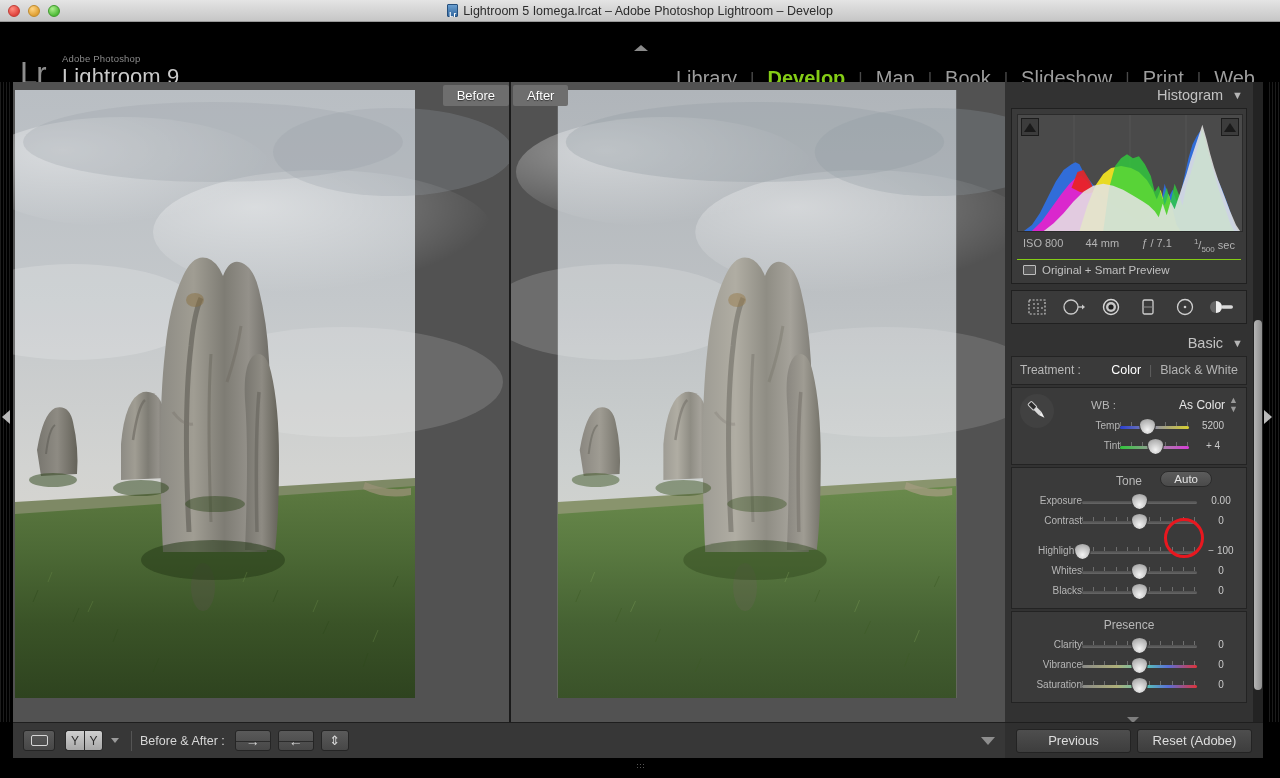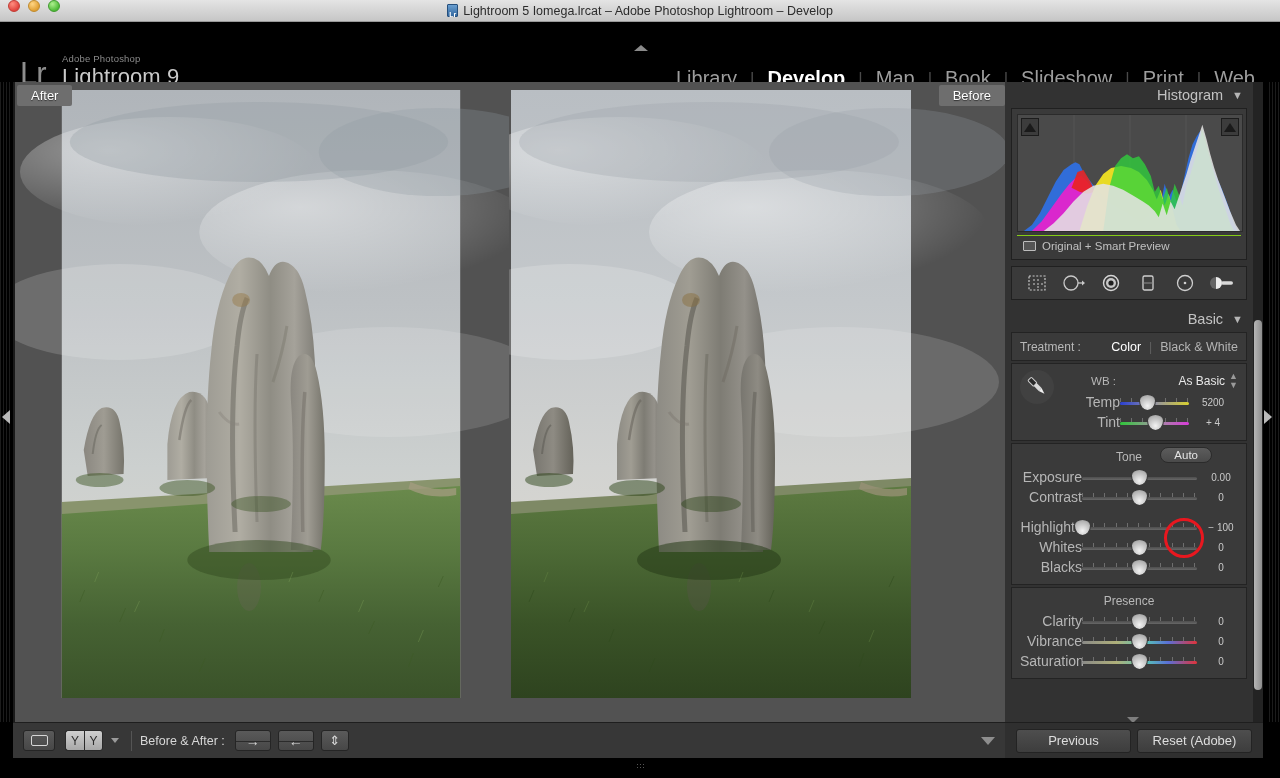--- a/index.html
+++ b/index.html
@@ -9,21 +9,21 @@
     font-family: "Liberation Sans", sans-serif;
     -webkit-font-smoothing: antialiased;
   }
   #app { position: relative; width: 1280px; height: 778px; background:#000; }
 
   
   .titlebar {
     position:absolute; left:0; top:0; width:1280px; height:22px;
     background: linear-gradient(#e4e4e4,#c6c6c6);
     border-bottom:1px solid #999;
-    display:flex; align-items:flex-start;
+    display:flex; align-items:center;
   }
   .traffic { display:flex; gap:8px; margin-left:8px; }
   .tl { width:12px; height:12px; border-radius:50%; }
   .tl.red   { background: radial-gradient(circle at 35% 30%, #ff8d7f, #e0443e 70%); border:1px solid #c03b33; }
   .tl.amber { background: radial-gradient(circle at 35% 30%, #ffd584, #e0a034 70%); border:1px solid #bf8a2d; }
   .tl.green { background: radial-gradient(circle at 35% 30%, #adef8e, #4fbb38 70%); border:1px solid #3f9a2d; }
   .title-text {
     position:absolute; left:0; right:0; text-align:center;
     font-size:12.5px; color:#2b2b2b; line-height:22px;
   }
@@ -52,21 +52,21 @@
   .brand-big {
     position:absolute; left:62px; top:42px;
     font-size:22px; color:#c9c9c9; font-weight:300; letter-spacing:.1px;
   }
   .modules {
     position:absolute; right:12px; top:45px;
     display:flex; align-items:center; gap:0px;
     font-size:20px;
   }
   .module { color:#9d9d9d; padding:0 13px; cursor:pointer; font-weight:300; }
-  .module.active { color:#ffffff; font-weight:600; }
+  .module.active { color:#84cc16; font-weight:600; }
   .msep { color:#4a4a4a; font-size:17px; }
   .top-collapse {
     position:absolute; left:634px; top:23px;
     width:0;height:0;border-left:7px solid transparent;border-right:7px solid transparent;
     border-bottom:6px solid #8a8a8a;
   }
 
   
   .side-arrow { position:absolute; width:14px; }
   .side-arrow.left { left:2px; top:410px; }
@@ -168,21 +168,21 @@
   .treat-opts .bar { color:#606060; }
 
   .wb-block { position:relative; padding:6px 8px 8px; }
   .eyedrop { position:absolute; left:8px; top:6px; width:34px; height:34px; border-radius:50%; background:#414141; display:flex;align-items:center;justify-content:center;}
   .wb-row { display:flex; align-items:center; height:22px; padding-left:38px; }
   .wb-row .nm { width:58px; text-align:right; color:#b6b6b6; font-size:11.5px; margin-right:14px; }
   .wb-val-sel { color:#e6e6e6; font-size:12px; margin-left:auto; margin-right:4px; }
   .updown { display:inline-block; color:#9a9a9a; font-size:9px; line-height:9px; }
 
   .srow { display:flex; align-items:center; height:20px; padding:0 8px; }
-  .srow .nm { width:62px; text-align:right; color:#b6b6b6; font-size:14px; margin-right:0; white-space:nowrap; }
+  .srow .nm { width:62px; text-align:right; color:#b6b6b6; font-size:10px; margin-right:0; white-space:nowrap; }
   .srow .val { width:34px; text-align:center; color:#cacaca; font-size:10px; margin-left:7px; }
   .track { position:relative; flex:1; height:14px; }
   .track .ticks { position:absolute; left:0; right:0; top:3px; height:4px;
     background-image: repeating-linear-gradient(90deg,#6e6e6e 0 1px, transparent 1px 11.2px);
   }
   .track .line { position:absolute; left:0; right:0; top:7px; height:3px; border-radius:2px; background:linear-gradient(#4e4e4e,#676767); }
   .track .line.grad-temp { background:linear-gradient(90deg,#2a3fd0,#8f8fa8 48%,#d8d02f); }
   .track .line.grad-tint { background:linear-gradient(90deg,#2fc63a,#9a9a9a 48%,#d83bd8); }
   .track .line.grad-vib  { background:linear-gradient(90deg,#8a8a88,#b0b07a 30%,#57c6b6 55%,#5a6fd6 75%,#e0333a); }
   .knob {
@@ -272,20 +272,121 @@
   <div class="edge-strip r"></div>
   <div class="side-arrow left">
       <div class="tri-l"></div>
     </div>
   <div class="side-arrow right">
       <div class="tri-r"></div>
     </div>
 
   <div class="center">
     <div class="cmp-wrap">
+
+      <div class="pane before">
+        <div class="photo">
+          <svg viewBox="0 0 496 640" preserveAspectRatio="none">
+            <defs>
+              <linearGradient id="skyB" x1="0" y1="0" x2="0" y2="1">
+                <stop offset="0%" stop-color="#b9bec3"></stop>
+                <stop offset="35%" stop-color="#c4c8cb"></stop>
+                <stop offset="62%" stop-color="#d2d3d1"></stop>
+                <stop offset="85%" stop-color="#dcd8cf"></stop>
+                <stop offset="100%" stop-color="#e2dcce"></stop>
+              </linearGradient>
+              <linearGradient id="grassB" x1="0" y1="0" x2="0" y2="1">
+                <stop offset="0%" stop-color="#5d7a41"></stop>
+                <stop offset="30%" stop-color="#4d6a36"></stop>
+                <stop offset="65%" stop-color="#3a5327"></stop>
+                <stop offset="100%" stop-color="#2e431f"></stop>
+              </linearGradient>
+              <linearGradient id="stoneB" x1="0" y1="0" x2="1" y2="0">
+                <stop offset="0%" stop-color="#8d8b84"></stop>
+                <stop offset="30%" stop-color="#a09d93"></stop>
+                <stop offset="58%" stop-color="#7e7c74"></stop>
+                <stop offset="80%" stop-color="#94918a"></stop>
+                <stop offset="100%" stop-color="#6e6c66"></stop>
+              </linearGradient>
+              <linearGradient id="stoneDkB" x1="0" y1="0" x2="1" y2="0">
+                <stop offset="0%" stop-color="#78766f"></stop>
+                <stop offset="50%" stop-color="#8e8b83"></stop>
+                <stop offset="100%" stop-color="#646259"></stop>
+              </linearGradient>
+              <radialGradient id="cl1" cx="0.3" cy="0.3" r="0.7">
+                <stop offset="0%" stop-color="#ffffff" stop-opacity="0.42"></stop>
+                <stop offset="100%" stop-color="#ffffff" stop-opacity="0"></stop>
+              </radialGradient>
+            </defs>
+
+            <rect x="0" y="0" width="496" height="640" fill="#525252"></rect>
+
+            <g>
+              <rect x="2" y="8" width="400" height="608" fill="url(#skyB)"></rect>
+
+              <ellipse cx="110" cy="90" rx="150" ry="55" fill="url(#cl1)"></ellipse>
+              <ellipse cx="310" cy="150" rx="170" ry="62" fill="url(#cl1)"></ellipse>
+              <ellipse cx="60" cy="230" rx="130" ry="48" fill="#ffffff" opacity="0.18"></ellipse>
+              <ellipse cx="330" cy="300" rx="160" ry="55" fill="#ffffff" opacity="0.14"></ellipse>
+              <ellipse cx="200" cy="60" rx="190" ry="40" fill="#9aa1a8" opacity="0.30"></ellipse>
+              <ellipse cx="380" cy="70" rx="120" ry="44" fill="#98a0a6" opacity="0.26"></ellipse>
+
+              <path d="M2 420 L402 396 L402 430 L2 446 Z" fill="#6e7b52" opacity="0.85"></path>
+
+              <path d="M2 432 L402 404 L402 616 L2 616 Z" fill="url(#grassB)"></path>
+
+              <path d="M352 400 q22 10 46 6 l0 7 q-26 5 -48 -6 Z" fill="#9a9277" opacity="0.75"></path>
+
+              <path d="M24 368 q6 -36 18 -42 q14 -4 18 14 q6 26 4 52 l-36 2 Z" fill="url(#stoneDkB)"></path>
+              <path d="M33 372 q3 -25 9 -29" stroke="#5f5d57" stroke-width="2" fill="none" opacity="0.6"></path>
+              <path d="M108 362 q4 -46 22 -52 q18 -3 22 24 q4 30 2 62 l-46 2 Z" fill="url(#stoneB)"></path>
+              <path d="M120 358 q5 -34 12 -40" stroke="#646159" stroke-width="2.5" fill="none" opacity="0.55"></path>
+              <path d="M180 340 q-2 -52 18 -60 q24 -5 28 30 q4 40 0 82 l-48 2 Z" fill="url(#stoneB)"></path>
+              <path d="M192 345 q2 -40 12 -50" stroke="#5e5c55" stroke-width="3" fill="none" opacity="0.5"></path>
+              <path d="M202 390 q10 16 22 12" stroke="#706d64" stroke-width="3" fill="none" opacity="0.5"></path>
+
+              <path d="M150 470 q-6 -130 2 -200 q4 -46 18 -76 q10 -22 24 -18 q10 3 16 18 q6 -16 16 -14 q14 3 20 28 q8 32 10 70 q4 70 -2 192 Z" fill="url(#stoneB)"></path>
+
+              <path d="M176 450 q-6 -120 2 -186 q3 -32 10 -48" stroke="#55534c" stroke-width="5" fill="none" opacity="0.55"></path>
+              <path d="M198 440 q-4 -110 0 -168" stroke="#615e56" stroke-width="3" fill="none" opacity="0.4"></path>
+              <path d="M214 300 q10 -30 14 -56" stroke="#6c695f" stroke-width="3" fill="none" opacity="0.45"></path>
+              <path d="M160 330 q10 14 20 12" stroke="#77746b" stroke-width="3" fill="none" opacity="0.4"></path>
+              <ellipse cx="190" cy="505" rx="12" ry="24" fill="#5a544a" opacity="0.35"></ellipse>
+              <ellipse cx="182" cy="218" rx="9" ry="7" fill="#8a6f3f" opacity="0.5"></ellipse>
+
+              <path d="M232 468 q4 -100 0 -150 q-2 -34 8 -44 q12 -8 18 16 q8 34 8 86 q0 60 -4 92 Z" fill="url(#stoneDkB)"></path>
+              <path d="M244 450 q-2 -94 2 -140" stroke="#59574f" stroke-width="3.5" fill="none" opacity="0.45"></path>
+
+              <ellipse cx="200" cy="478" rx="72" ry="20" fill="#263a18" opacity="0.55"></ellipse>
+              <ellipse cx="40" cy="398" rx="24" ry="7" fill="#2c4418" opacity="0.5"></ellipse>
+              <ellipse cx="128" cy="406" rx="28" ry="8" fill="#2c4418" opacity="0.5"></ellipse>
+              <ellipse cx="202" cy="422" rx="30" ry="8" fill="#2c4418" opacity="0.45"></ellipse>
+
+              <g stroke="#2f4a1d" stroke-width="1" opacity="0.5">
+                <path d="M20 520 l5 -12"></path>
+                  <path d="M60 540 l6 -14"></path>
+                  <path d="M100 560 l5 -13"></path>
+                <path d="M140 590 l6 -14"></path>
+                  <path d="M260 520 l5 -12"></path>
+                  <path d="M310 552 l6 -13"></path>
+                <path d="M350 585 l5 -14"></path>
+                  <path d="M380 505 l5 -11"></path>
+              </g>
+              <g stroke="#6e8f4a" stroke-width="1" opacity="0.35">
+                <path d="M35 500 l4 -10"></path>
+                  <path d="M75 530 l5 -11"></path>
+                  <path d="M230 500 l4 -10"></path>
+                <path d="M300 530 l5 -12"></path>
+                  <path d="M360 560 l5 -12"></path>
+              </g>
+            </g>
+          </svg>
+        </div>
+        <div class="ba-label">Before</div>
+      </div>
 
       <div class="pane after">
         <div class="photo">
           <svg viewBox="0 0 496 640" preserveAspectRatio="none">
             <defs>
               <linearGradient id="skyA" x1="0" y1="0" x2="0" y2="1">
                 <stop offset="0%" stop-color="#b0b5ba"></stop>
                 <stop offset="35%" stop-color="#bdc1c4"></stop>
                 <stop offset="62%" stop-color="#ccd0cf"></stop>
                 <stop offset="85%" stop-color="#d8d6cd"></stop>
@@ -366,121 +467,20 @@
                   <path d="M275 500 l4 -10"></path>
                 <path d="M345 530 l5 -12"></path>
                   <path d="M405 560 l5 -12"></path>
               </g>
             </g>
           </svg>
         </div>
         <div class="ba-label">After</div>
       </div>
 
-      <div class="pane before">
-        <div class="photo">
-          <svg viewBox="0 0 496 640" preserveAspectRatio="none">
-            <defs>
-              <linearGradient id="skyB" x1="0" y1="0" x2="0" y2="1">
-                <stop offset="0%" stop-color="#b9bec3"></stop>
-                <stop offset="35%" stop-color="#c4c8cb"></stop>
-                <stop offset="62%" stop-color="#d2d3d1"></stop>
-                <stop offset="85%" stop-color="#dcd8cf"></stop>
-                <stop offset="100%" stop-color="#e2dcce"></stop>
-              </linearGradient>
-              <linearGradient id="grassB" x1="0" y1="0" x2="0" y2="1">
-                <stop offset="0%" stop-color="#5d7a41"></stop>
-                <stop offset="30%" stop-color="#4d6a36"></stop>
-                <stop offset="65%" stop-color="#3a5327"></stop>
-                <stop offset="100%" stop-color="#2e431f"></stop>
-              </linearGradient>
-              <linearGradient id="stoneB" x1="0" y1="0" x2="1" y2="0">
-                <stop offset="0%" stop-color="#8d8b84"></stop>
-                <stop offset="30%" stop-color="#a09d93"></stop>
-                <stop offset="58%" stop-color="#7e7c74"></stop>
-                <stop offset="80%" stop-color="#94918a"></stop>
-                <stop offset="100%" stop-color="#6e6c66"></stop>
-              </linearGradient>
-              <linearGradient id="stoneDkB" x1="0" y1="0" x2="1" y2="0">
-                <stop offset="0%" stop-color="#78766f"></stop>
-                <stop offset="50%" stop-color="#8e8b83"></stop>
-                <stop offset="100%" stop-color="#646259"></stop>
-              </linearGradient>
-              <radialGradient id="cl1" cx="0.3" cy="0.3" r="0.7">
-                <stop offset="0%" stop-color="#ffffff" stop-opacity="0.42"></stop>
-                <stop offset="100%" stop-color="#ffffff" stop-opacity="0"></stop>
-              </radialGradient>
-            </defs>
-
-            <rect x="0" y="0" width="496" height="640" fill="#525252"></rect>
-
-            <g>
-              <rect x="2" y="8" width="400" height="608" fill="url(#skyB)"></rect>
-
-              <ellipse cx="110" cy="90" rx="150" ry="55" fill="url(#cl1)"></ellipse>
-              <ellipse cx="310" cy="150" rx="170" ry="62" fill="url(#cl1)"></ellipse>
-              <ellipse cx="60" cy="230" rx="130" ry="48" fill="#ffffff" opacity="0.18"></ellipse>
-              <ellipse cx="330" cy="300" rx="160" ry="55" fill="#ffffff" opacity="0.14"></ellipse>
-              <ellipse cx="200" cy="60" rx="190" ry="40" fill="#9aa1a8" opacity="0.30"></ellipse>
-              <ellipse cx="380" cy="70" rx="120" ry="44" fill="#98a0a6" opacity="0.26"></ellipse>
-
-              <path d="M2 420 L402 396 L402 430 L2 446 Z" fill="#6e7b52" opacity="0.85"></path>
-
-              <path d="M2 432 L402 404 L402 616 L2 616 Z" fill="url(#grassB)"></path>
-
-              <path d="M352 400 q22 10 46 6 l0 7 q-26 5 -48 -6 Z" fill="#9a9277" opacity="0.75"></path>
-
-              <path d="M24 368 q6 -36 18 -42 q14 -4 18 14 q6 26 4 52 l-36 2 Z" fill="url(#stoneDkB)"></path>
-              <path d="M33 372 q3 -25 9 -29" stroke="#5f5d57" stroke-width="2" fill="none" opacity="0.6"></path>
-              <path d="M108 362 q4 -46 22 -52 q18 -3 22 24 q4 30 2 62 l-46 2 Z" fill="url(#stoneB)"></path>
-              <path d="M120 358 q5 -34 12 -40" stroke="#646159" stroke-width="2.5" fill="none" opacity="0.55"></path>
-              <path d="M180 340 q-2 -52 18 -60 q24 -5 28 30 q4 40 0 82 l-48 2 Z" fill="url(#stoneB)"></path>
-              <path d="M192 345 q2 -40 12 -50" stroke="#5e5c55" stroke-width="3" fill="none" opacity="0.5"></path>
-              <path d="M202 390 q10 16 22 12" stroke="#706d64" stroke-width="3" fill="none" opacity="0.5"></path>
-
-              <path d="M150 470 q-6 -130 2 -200 q4 -46 18 -76 q10 -22 24 -18 q10 3 16 18 q6 -16 16 -14 q14 3 20 28 q8 32 10 70 q4 70 -2 192 Z" fill="url(#stoneB)"></path>
-
-              <path d="M176 450 q-6 -120 2 -186 q3 -32 10 -48" stroke="#55534c" stroke-width="5" fill="none" opacity="0.55"></path>
-              <path d="M198 440 q-4 -110 0 -168" stroke="#615e56" stroke-width="3" fill="none" opacity="0.4"></path>
-              <path d="M214 300 q10 -30 14 -56" stroke="#6c695f" stroke-width="3" fill="none" opacity="0.45"></path>
-              <path d="M160 330 q10 14 20 12" stroke="#77746b" stroke-width="3" fill="none" opacity="0.4"></path>
-              <ellipse cx="190" cy="505" rx="12" ry="24" fill="#5a544a" opacity="0.35"></ellipse>
-              <ellipse cx="182" cy="218" rx="9" ry="7" fill="#8a6f3f" opacity="0.5"></ellipse>
-
-              <path d="M232 468 q4 -100 0 -150 q-2 -34 8 -44 q12 -8 18 16 q8 34 8 86 q0 60 -4 92 Z" fill="url(#stoneDkB)"></path>
-              <path d="M244 450 q-2 -94 2 -140" stroke="#59574f" stroke-width="3.5" fill="none" opacity="0.45"></path>
-
-              <ellipse cx="200" cy="478" rx="72" ry="20" fill="#263a18" opacity="0.55"></ellipse>
-              <ellipse cx="40" cy="398" rx="24" ry="7" fill="#2c4418" opacity="0.5"></ellipse>
-              <ellipse cx="128" cy="406" rx="28" ry="8" fill="#2c4418" opacity="0.5"></ellipse>
-              <ellipse cx="202" cy="422" rx="30" ry="8" fill="#2c4418" opacity="0.45"></ellipse>
-
-              <g stroke="#2f4a1d" stroke-width="1" opacity="0.5">
-                <path d="M20 520 l5 -12"></path>
-                  <path d="M60 540 l6 -14"></path>
-                  <path d="M100 560 l5 -13"></path>
-                <path d="M140 590 l6 -14"></path>
-                  <path d="M260 520 l5 -12"></path>
-                  <path d="M310 552 l6 -13"></path>
-                <path d="M350 585 l5 -14"></path>
-                  <path d="M380 505 l5 -11"></path>
-              </g>
-              <g stroke="#6e8f4a" stroke-width="1" opacity="0.35">
-                <path d="M35 500 l4 -10"></path>
-                  <path d="M75 530 l5 -11"></path>
-                  <path d="M230 500 l4 -10"></path>
-                <path d="M300 530 l5 -12"></path>
-                  <path d="M360 560 l5 -12"></path>
-              </g>
-            </g>
-          </svg>
-        </div>
-        <div class="ba-label">Before</div>
-      </div>
-
     </div>
   </div>
 
   <div class="toolbar">
     <div class="tb-btn tb-loupe">
         <i></i>
       </div>
     <div class="yy">
       <div class="seg">Y</div>
       <div class="seg">Y</div>
@@ -534,20 +534,26 @@
             <path d="M86 118 L92 74 L98 52 L104 44 L110 40 L116 44 L122 42 L128 50 L134 62 L138 78 L142 72 L146 86 L150 74 L154 88 L158 70 L162 80 L166 92 L170 72 L174 60 L178 46 L182 30 L186 14 L190 28 L194 44 L198 60 L202 74 L208 92 L214 110 L218 118 Z" fill="#2fd13c" opacity="0.78"></path>
 
             <path d="M26 118 L36 110 L46 100 L56 88 L66 78 L76 72 L86 70 L96 72 L106 76 L116 82 L126 88 L132 92 L138 98 L142 104 L146 90 L150 102 L154 88 L158 96 L162 84 L166 72 L170 60 L174 46 L178 34 L182 22 L186 10 L190 24 L194 40 L198 54 L202 66 L208 82 L214 98 L220 112 L224 118 Z" fill="#e3e3e3" opacity="0.88"></path>
           </svg>
           <div class="clip-tri l">
               <i></i>
             </div>
           <div class="clip-tri r">
               <i></i>
             </div>
+        </div>
+        <div class="exif">
+          <span>ISO 800</span>
+          <span>44 mm</span>
+          <span><i>ƒ</i> <span>/ 7.1</span></span>
+          <span><sup>1</sup>/<sub>500</sub> <span>sec</span></span>
         </div>
         <div class="smart-row">
           <span class="sp-icon"></span>
           <span>Original + Smart Preview</span>
         </div>
       </div>
 
       <div class="tools-bar">
         <div class="tool">
           <svg width="20" height="18" viewBox="0 0 20 18">
@@ -621,21 +627,21 @@
             <svg width="26" height="26" viewBox="0 0 26 26">
                 <g transform="rotate(-45 13 13)">
                   <rect x="11" y="2" width="5" height="8" rx="1" fill="#2a2a2a" stroke="#cdcdcd" stroke-width="1"></rect>
                   <rect x="11.5" y="10" width="4" height="7" fill="#d9d9d9"></rect>
                   <path d="M11.5 17 L13.5 23 L15.5 17 Z" fill="#f0f0f0"></path>
                 </g>
               </svg>
           </div>
           <div class="wb-row">
             <span class="nm">WB :</span>
-            <span class="wb-val-sel">As Basic</span>
+            <span class="wb-val-sel">As Color</span>
             <span class="updown">▲<br>▼</span>
           </div>
 
           <div class="srow" style="padding-left:38px;">
             <span class="nm">Temp</span>
             <span class="track">
               <span class="ticks"></span>
               <span class="line grad-temp"></span>
               <span class="knob" style="left:40%"></span>
             </span>

